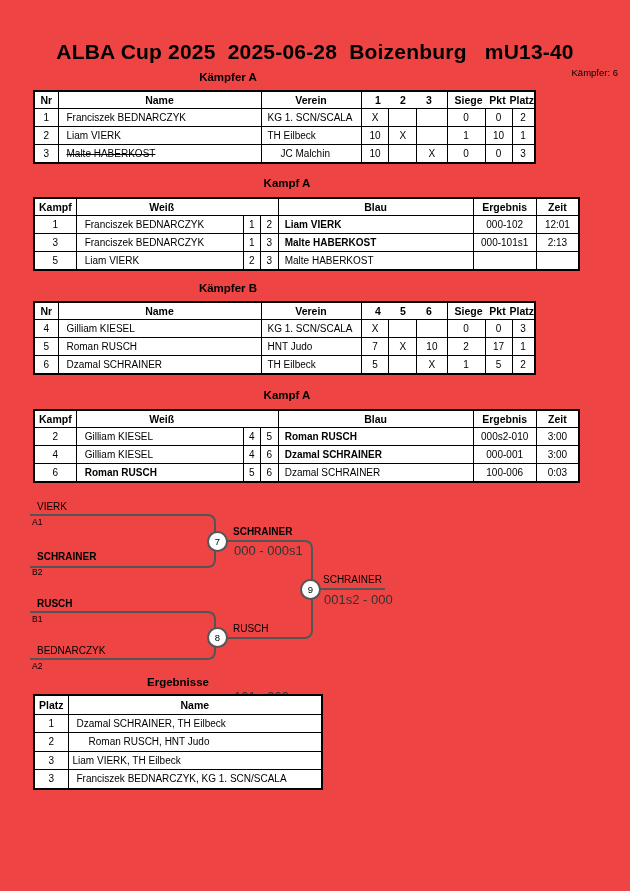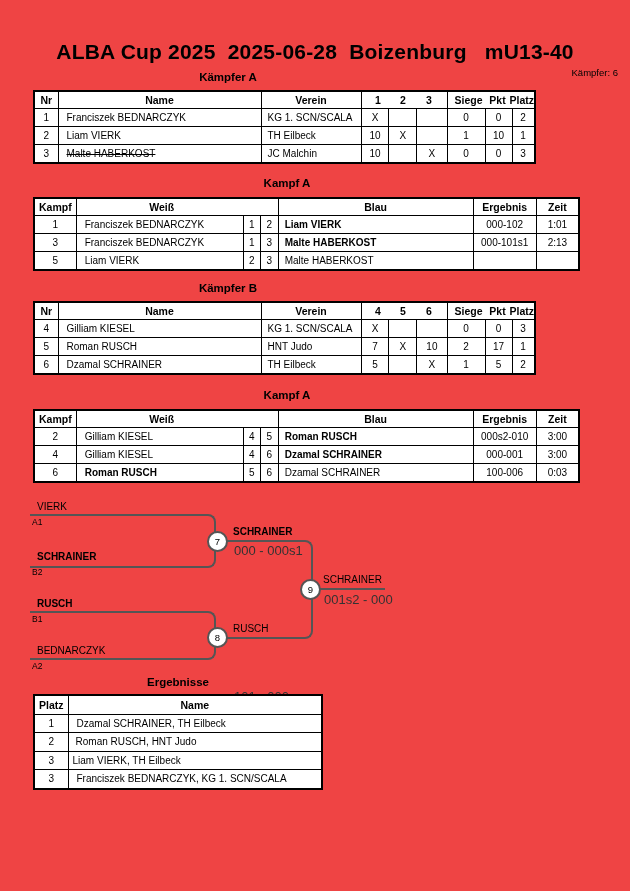--- a/index.html
+++ b/index.html
@@ -155,21 +155,21 @@
       <td class="ac">10</td>
       <td class="ac">X</td>
       <td class="ac"></td>
       <td class="ac thickl">1</td>
       <td class="ac">10</td>
       <td class="ac">1</td>
     </tr>
     <tr>
       <td class="ac">3</td>
       <td class="al strike" style="padding-left:8px">Malte HABERKOST</td>
-      <td class="al" style="padding-left:6px">JC Malchin</td>
+      <td class="al" style="padding-left:19px">JC Malchin</td>
       <td class="ac">10</td>
       <td class="ac"></td>
       <td class="ac">X</td>
       <td class="ac thickl">0</td>
       <td class="ac">0</td>
       <td class="ac">3</td>
     </tr>
   </tbody>
     </table>
 
@@ -193,21 +193,21 @@
       <td>Ergebnis</td>
       <td>Zeit</td>
     </tr>
     <tr>
       <td class="ac">1</td>
       <td class="al" style="padding-left:8px">Franciszek BEDNARCZYK</td>
       <td class="ac">1</td>
       <td class="ac">2</td>
       <td class="al win" style="padding-left:6px">Liam VIERK</td>
       <td class="ac">000-102</td>
-      <td class="ac">1:01</td>
+      <td class="ac">12:01</td>
     </tr>
     <tr>
       <td class="ac">3</td>
       <td class="al" style="padding-left:8px">Franciszek BEDNARCZYK</td>
       <td class="ac">1</td>
       <td class="ac">3</td>
       <td class="al win" style="padding-left:6px">Malte HABERKOST</td>
       <td class="ac">000-101s1</td>
       <td class="ac">2:13</td>
     </tr>
@@ -385,21 +385,21 @@
         <tr class="hdr">
       <td class="al">Platz</td>
       <td>Name</td>
     </tr>
     <tr>
       <td class="ac">1</td>
       <td class="al" style="padding-left:8px">Dzamal SCHRAINER, TH Eilbeck</td>
     </tr>
     <tr>
       <td class="ac">2</td>
-      <td class="al" style="padding-left:7px">Roman RUSCH, HNT Judo</td>
+      <td class="al" style="padding-left:20px">Roman RUSCH, HNT Judo</td>
     </tr>
     <tr>
       <td class="ac">3</td>
       <td class="al" style="padding-left:4px">Liam VIERK, TH Eilbeck</td>
     </tr>
     <tr>
       <td class="ac">3</td>
       <td class="al" style="padding-left:8px">Franciszek BEDNARCZYK, KG 1. SCN/SCALA</td>
     </tr>
   </tbody>

